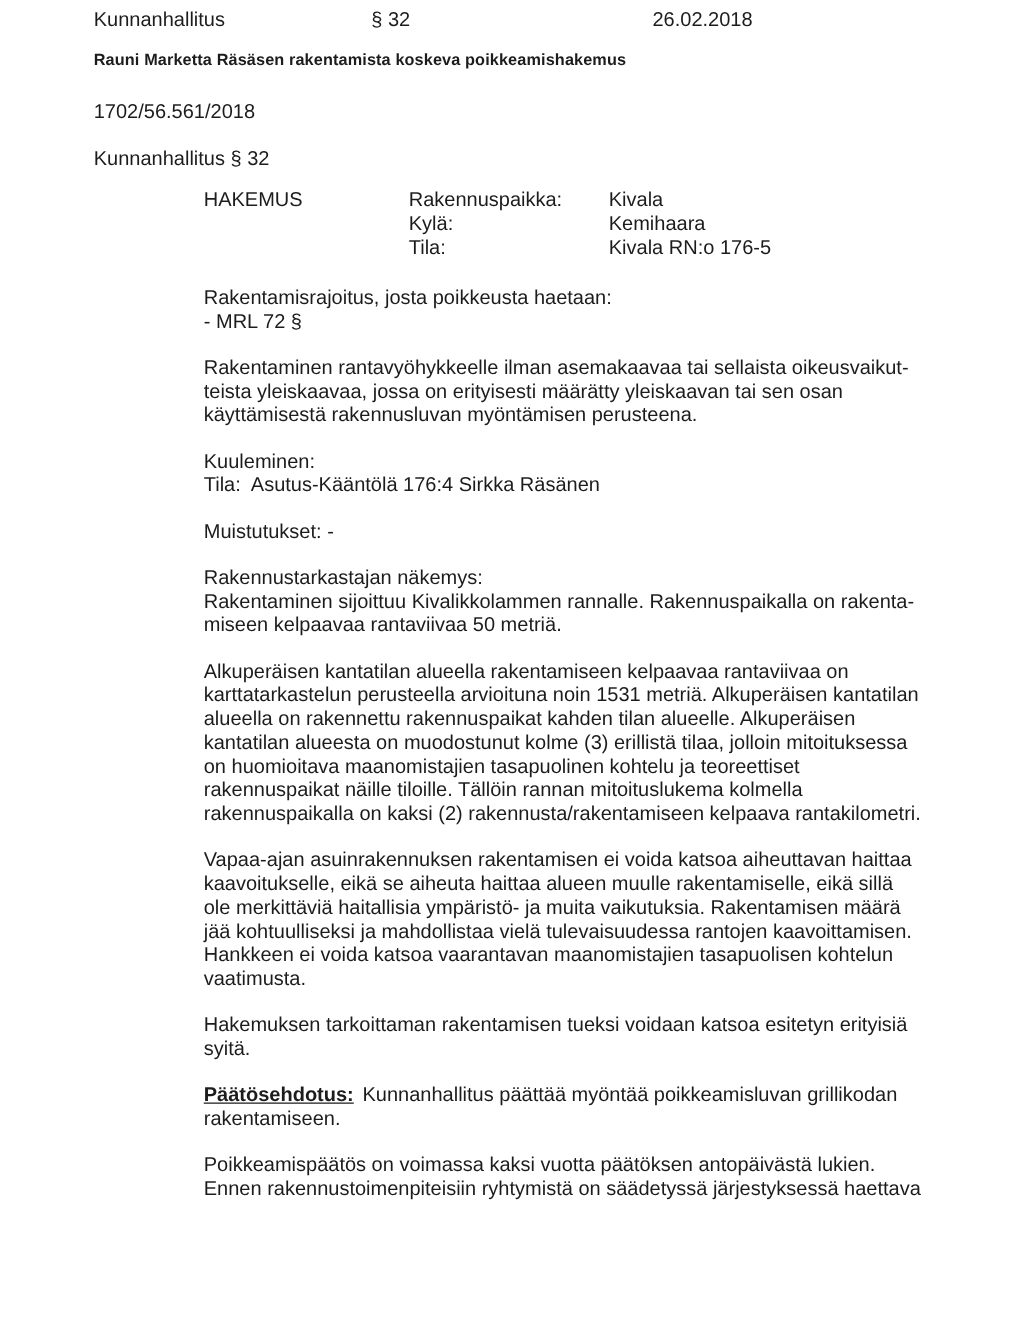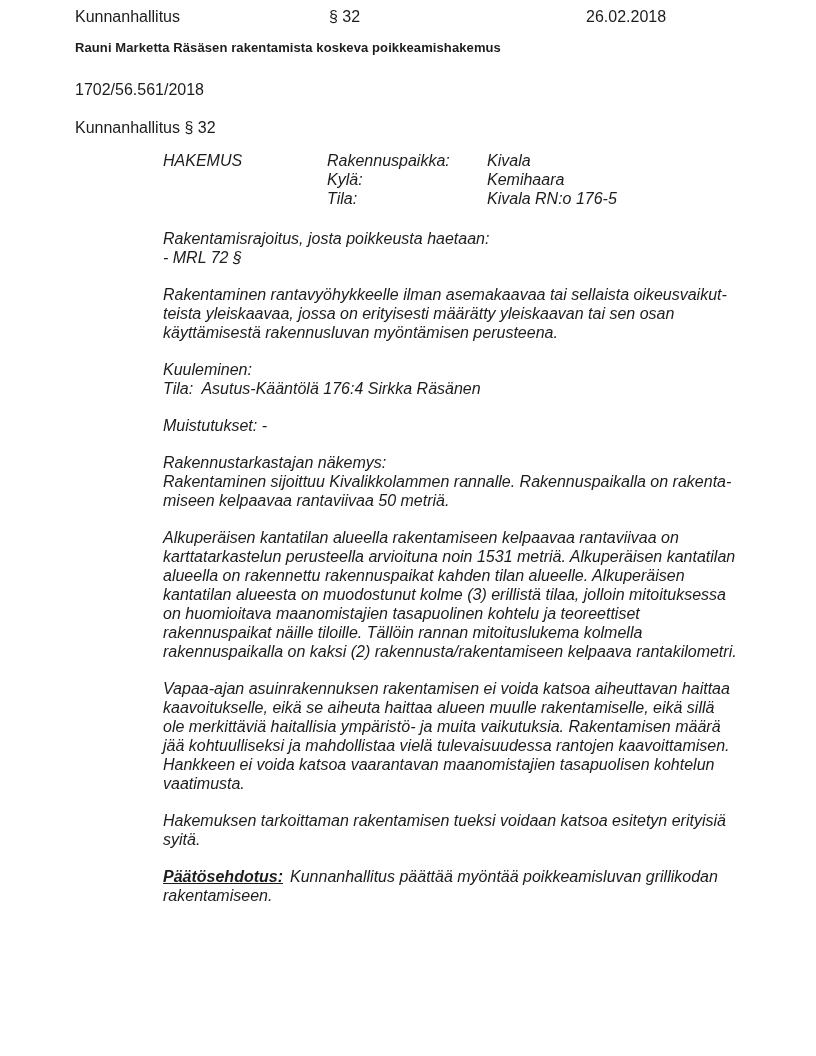--- a/index.html
+++ b/index.html
@@ -13,35 +13,34 @@
     line-height: 19px;
     overflow: hidden;
     -webkit-font-smoothing: antialiased;
   }
   .doc { padding: 7px 28px 0 75px; }
 
   .hdr-row {
     display: grid;
     grid-template-columns: 222px 225px 1fr;
     margin: 0 0 12px 0;
-    gap: 32px;
   }
 
   .title {
     font-size: 13px;
     line-height: 20px;
     font-weight: 700;
     margin: 0 0 22px 0;
     letter-spacing: 0.1px;
   }
 
   .case-number { margin: 0 0 19px 0; }
   .section-ref { margin: 0 0 14px 0; }
 
-  .indent { margin-left: 88px; font-style: italic; }
+  .indent { margin-left: 88px; }
 
   .hakemus-grid {
     display: grid;
     grid-template-columns: 164px 160px 1fr;
     margin: 0 0 21px 0;
   }
   .hakemus-grid .cell { min-height: 19px; }
 
   .para {
     margin: 0 0 18px 0;
@@ -108,15 +107,17 @@
 ole merkittäviä haitallisia ympäristö- ja muita vaikutuksia. Rakentamisen määrä
 jää kohtuulliseksi ja mahdollistaa vielä tulevaisuudessa rantojen kaavoittamisen.
 Hankkeen ei voida katsoa vaarantavan maanomistajien tasapuolisen kohtelun
 vaatimusta.</p>
     <p class="para">Hakemuksen tarkoittaman rakentamisen tueksi voidaan katsoa esitetyn erityisiä
 syitä.</p>
 
     <p class="para"><span class="decision-label">Päätösehdotus:</span><span class="decision-rest">Kunnanhallitus päättää myöntää poikkeamisluvan grillikodan
 rakentamiseen.</span></p>
 
+    <p class="para closing">Poikkeamispäätös on voimassa kaksi vuotta päätöksen antopäivästä lukien.
+Ennen rakennustoimenpiteisiin ryhtymistä on säädetyssä järjestyksessä haettava</p>
 
   </div>
 </div>
 
 </body></html>

